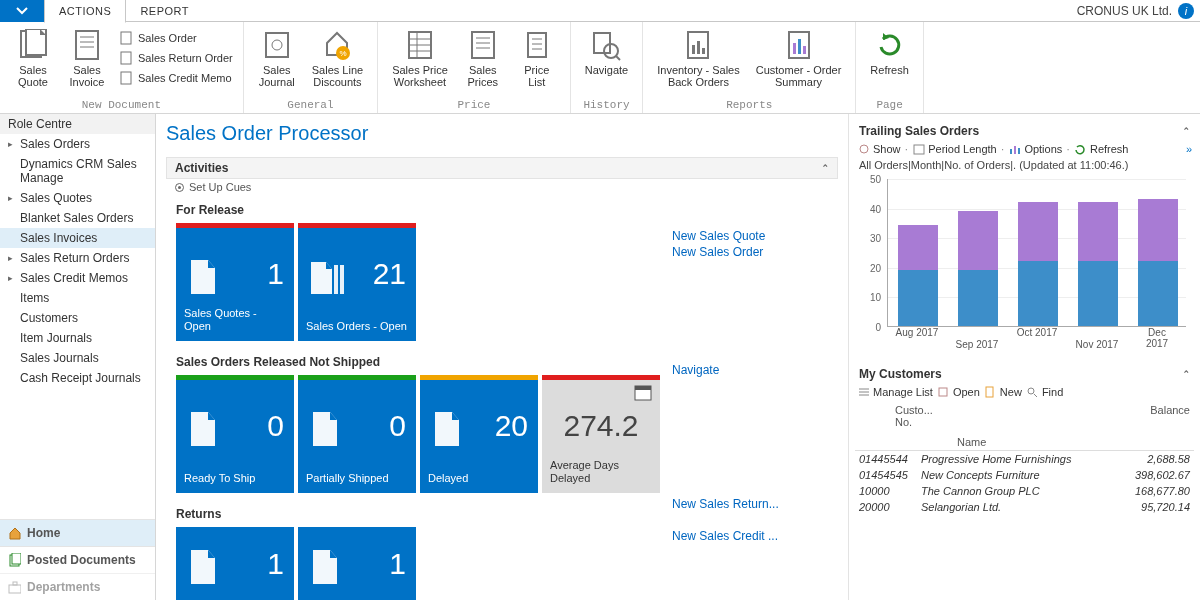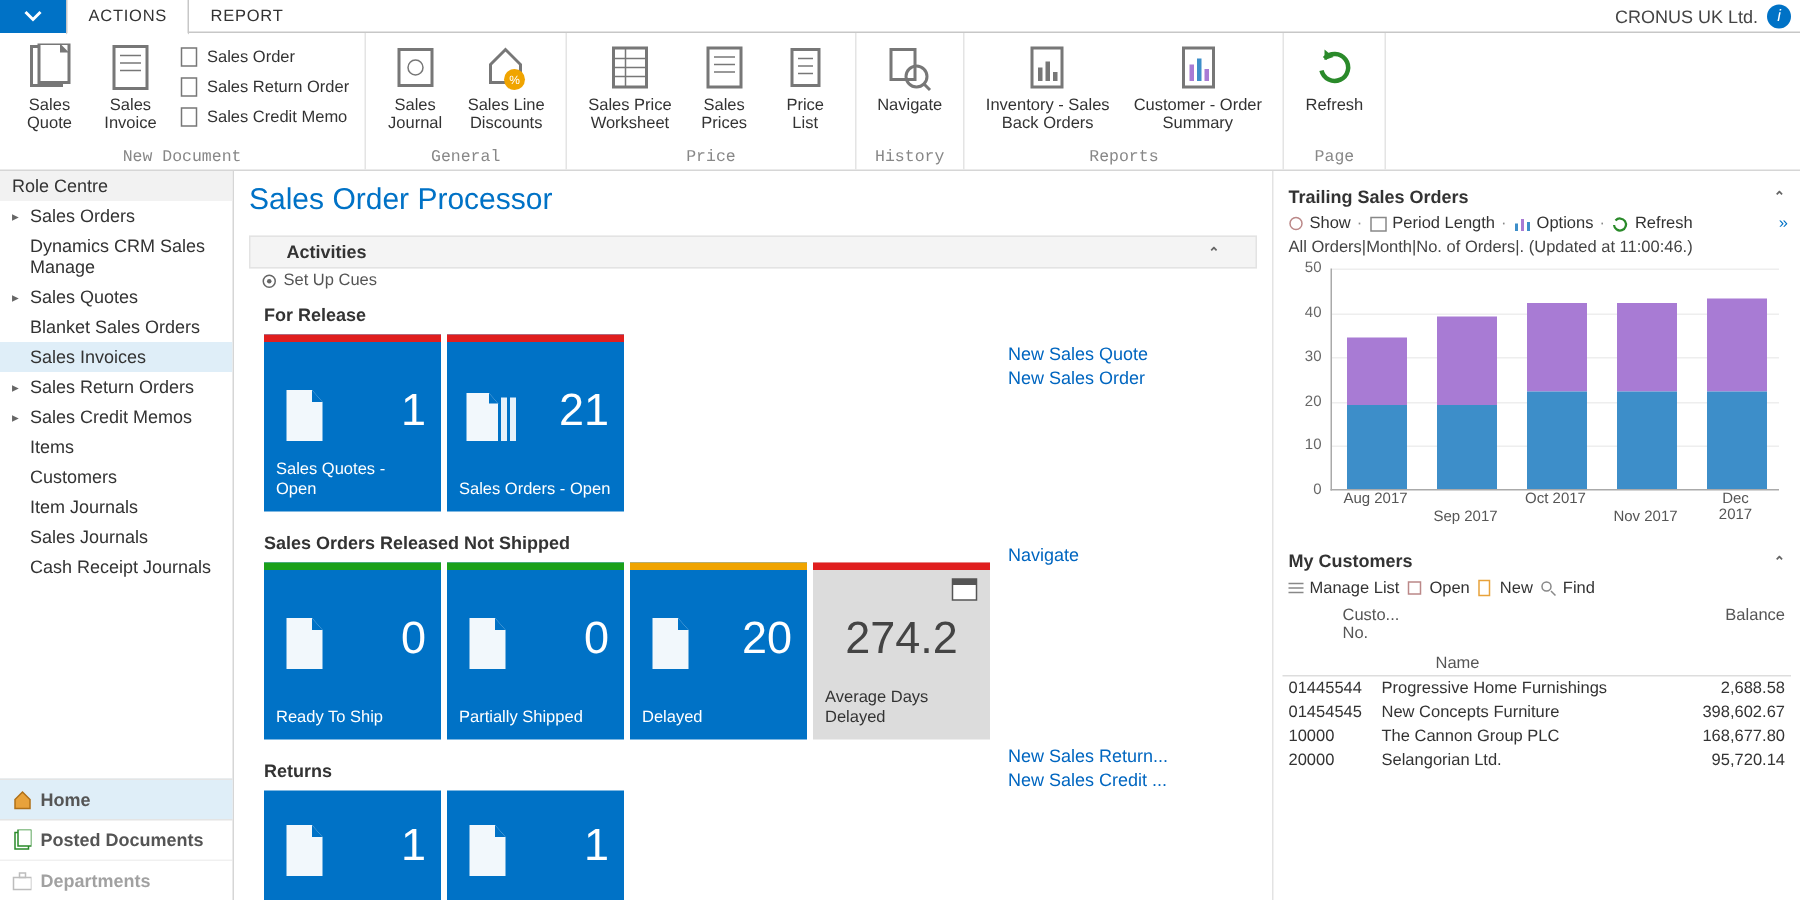--- a/index.html
+++ b/index.html
@@ -37,21 +37,21 @@
 .nav-item.hdr { padding-left: 8px; background: #f2f2f2; font-weight: normal; }
 .nav-item.sel { background: #dfeef8; }
 .nav-item.has-caret::before { content: "▸"; position: absolute; left: 8px; font-size: 9px; color: #666; top: 5px; }
 .nav-bottom .nb { padding: 6px 8px; border-top: 1px solid #e4e4e4; display: flex; align-items: center; gap: 6px; font-size: 12px; font-weight: bold; color: #555; cursor: pointer; }
 .nb.sel { background: #dfeef8; }
 
 
 .main { flex: 1; padding: 8px 10px; overflow: hidden; }
 .page-title { color: #0072c6; font-size: 20px; font-weight: normal; margin-bottom: 8px; }
 .panel { border: 1px solid #e3e3e3; background: #fafafa; margin-bottom: 6px; }
-.panel-hd { display: flex; align-items: center; padding: 3px 24px; font-weight: bold; font-size: 12px; margin-top: 12px; }
+.panel-hd { display: flex; align-items: center; padding: 3px 8px; font-weight: bold; font-size: 12px; margin-top: 12px; }
 .panel-hd .caret { margin-left: auto; font-size: 9px; color: #666; }
 .panel-sub { padding: 2px 8px 6px; font-size: 11px; color: #555; display: flex; align-items: center; gap: 4px; }
 .gear { width: 11px; height: 11px; display: inline-block; }
 
 .activities { display: flex; gap: 12px; padding: 0 10px 8px; }
 .act-left { flex: 0 0 auto; }
 .act-right { display: flex; flex-direction: column; gap: 4px; padding-top: 30px; }
 .act-right a { color: #0066c0; text-decoration: none; font-size: 12px; cursor: pointer; }
 
 .sect-title { font-weight: bold; font-size: 12px; padding: 4px 0 6px; }
@@ -84,21 +84,21 @@
 .y-tick { position: absolute; right: 2px; font-size: 10px; color: #666; transform: translateY(-50%); }
 .plot { position: absolute; left: 28px; right: 4px; top: 4px; bottom: 28px; border-left: 1px solid #aaa; border-bottom: 1px solid #aaa; }
 .grid-line { position: absolute; left: 0; right: 0; border-top: 1px solid #eee; }
 .bar { position: absolute; bottom: 0; width: 40px; }
 .bar .seg { width: 100%; }
 .x-labels { position: absolute; left: 28px; right: 4px; bottom: 0; height: 28px; }
 .x-lab { position: absolute; font-size: 10px; color: #555; text-align: center; transform: translateX(-50%); }
 
 .cust-head { display: flex; font-size: 11px; color: #555; border-bottom: 1px solid #ddd; padding: 2px 4px; }
 .cust-head .c1 { width: 62px; margin-left: 36px; } .cust-head .c2 { flex: 1; margin-top: 32px; } .cust-head .c3 { width: 76px; text-align: right; }
-.cust-row { display: flex; font-size: 11px; padding: 2px 4px; cursor: pointer; }
+.cust-row { display: flex; font-size: 11px; padding: 2px 4px; cursor: pointer; font-style: italic; }
 .cust-row .c1 { width: 62px; } .cust-row .c2 { flex: 1; } .cust-row .c3 { width: 76px; text-align: right; }
 
 svg { display: block; }
 </style>
 </head>
 <body>
 
 <div class="top-tabs">
   <div class="app-btn">
     <svg viewBox="0 0 12 8">
@@ -470,21 +470,21 @@
             </div>
         </div>
         <div class="act-right">
           <div id="links-release" style="display:flex;flex-direction:column;gap:2px;height:130px">
               <a>New Sales Quote</a>
               <a>New Sales Order</a>
             </div>
           <div id="links-released" style="display:flex;flex-direction:column;gap:2px;height:130px">
               <a>Navigate</a>
             </div>
-          <div id="links-returns" style="display:flex;flex-direction:column;gap:2px">
+          <div id="links-returns" style="display:flex;flex-direction:column;gap:18px">
               <a>New Sales Return...</a>
               <a>New Sales Credit ...</a>
             </div>
         </div>
       </div>
     </div>
   </div>
 
   <div class="right">
     <div class="rpanel-hd">

